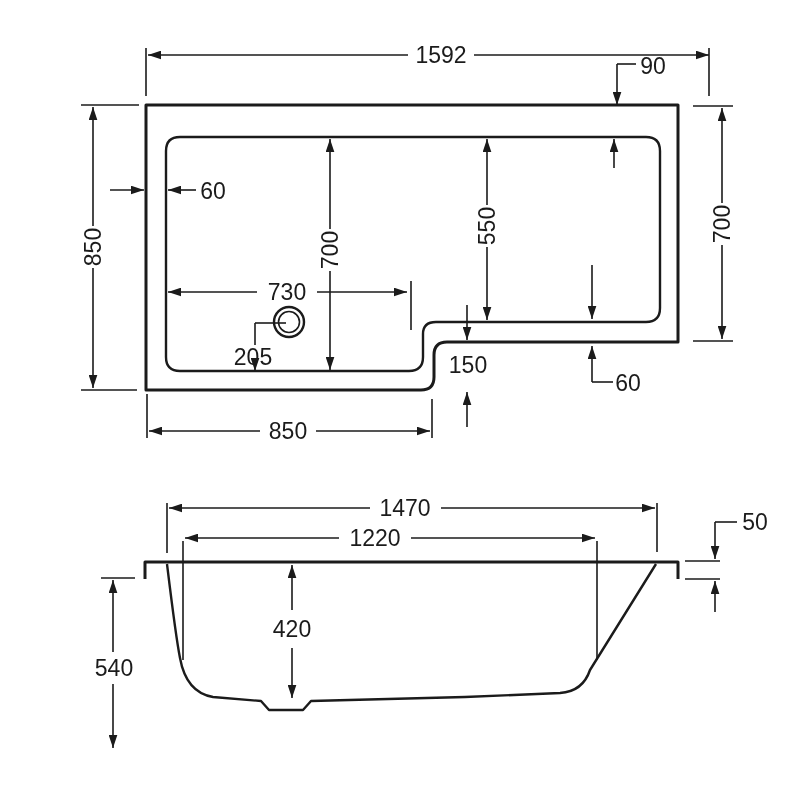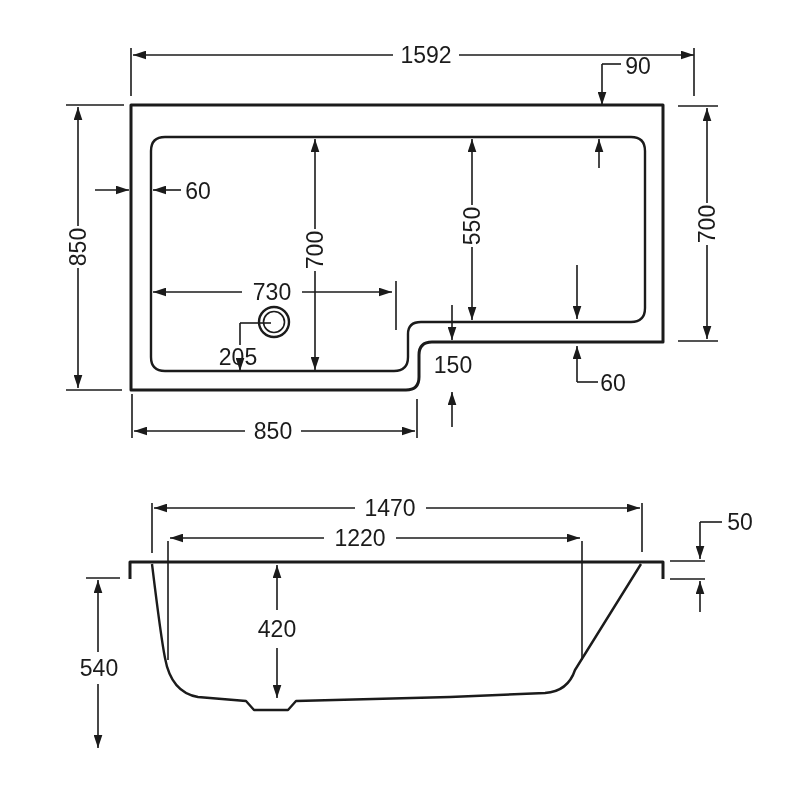--- a/index.html
+++ b/index.html
@@ -9,20 +9,21 @@
     width: 800px;
     height: 800px;
     overflow: hidden;
     font-family: "Liberation Sans", sans-serif;
   }
   #stage {
     position: relative;
     width: 724px;
     height: 800px;
     background: #ffffff;
+    padding-left: 15px;
   }
   svg { display: block; }
   .outline  { fill: none; stroke: #1b1b1b; stroke-width: 3;   stroke-linejoin: round; }
   .outline2 { fill: none; stroke: #1b1b1b; stroke-width: 2.4; stroke-linejoin: round; }
   .thin     { fill: none; stroke: #1b1b1b; stroke-width: 1.6; }
   .dim      { fill: none; stroke: #1b1b1b; stroke-width: 1.6; }
   text.dimlabel {
     fill: #1b1b1b;
     font-family: "Liberation Sans", sans-serif;
     font-size: 23px;

